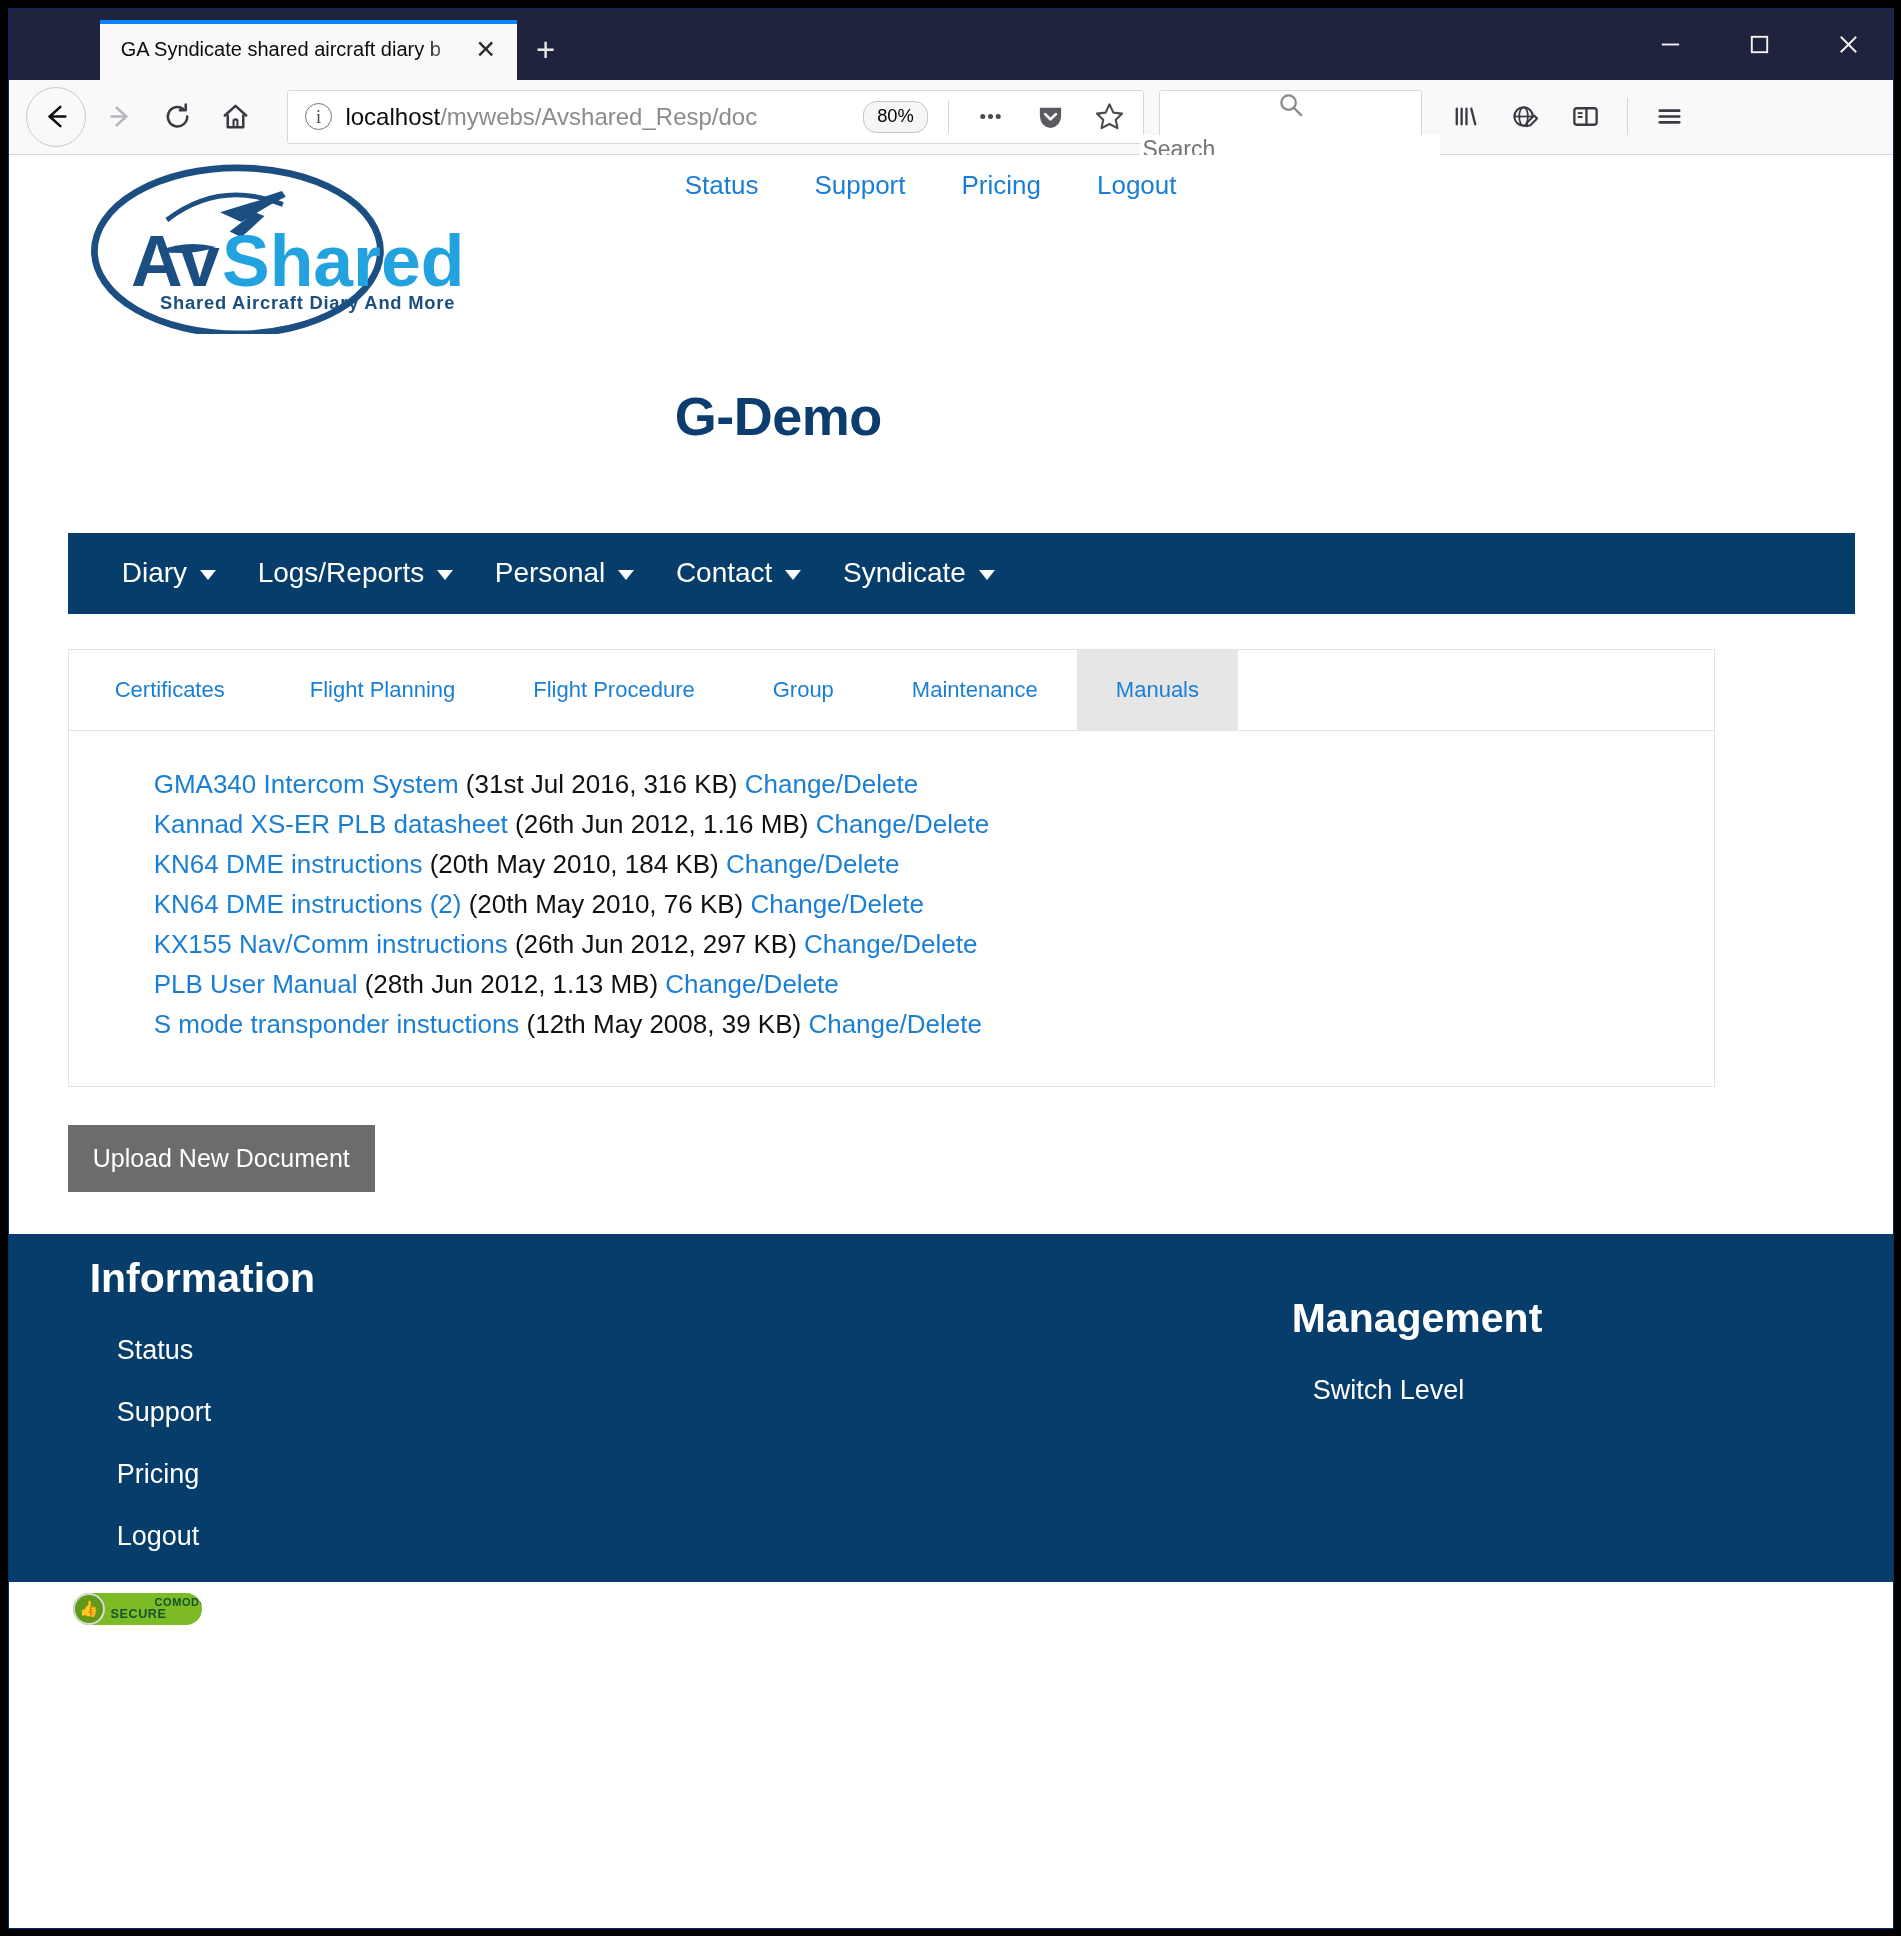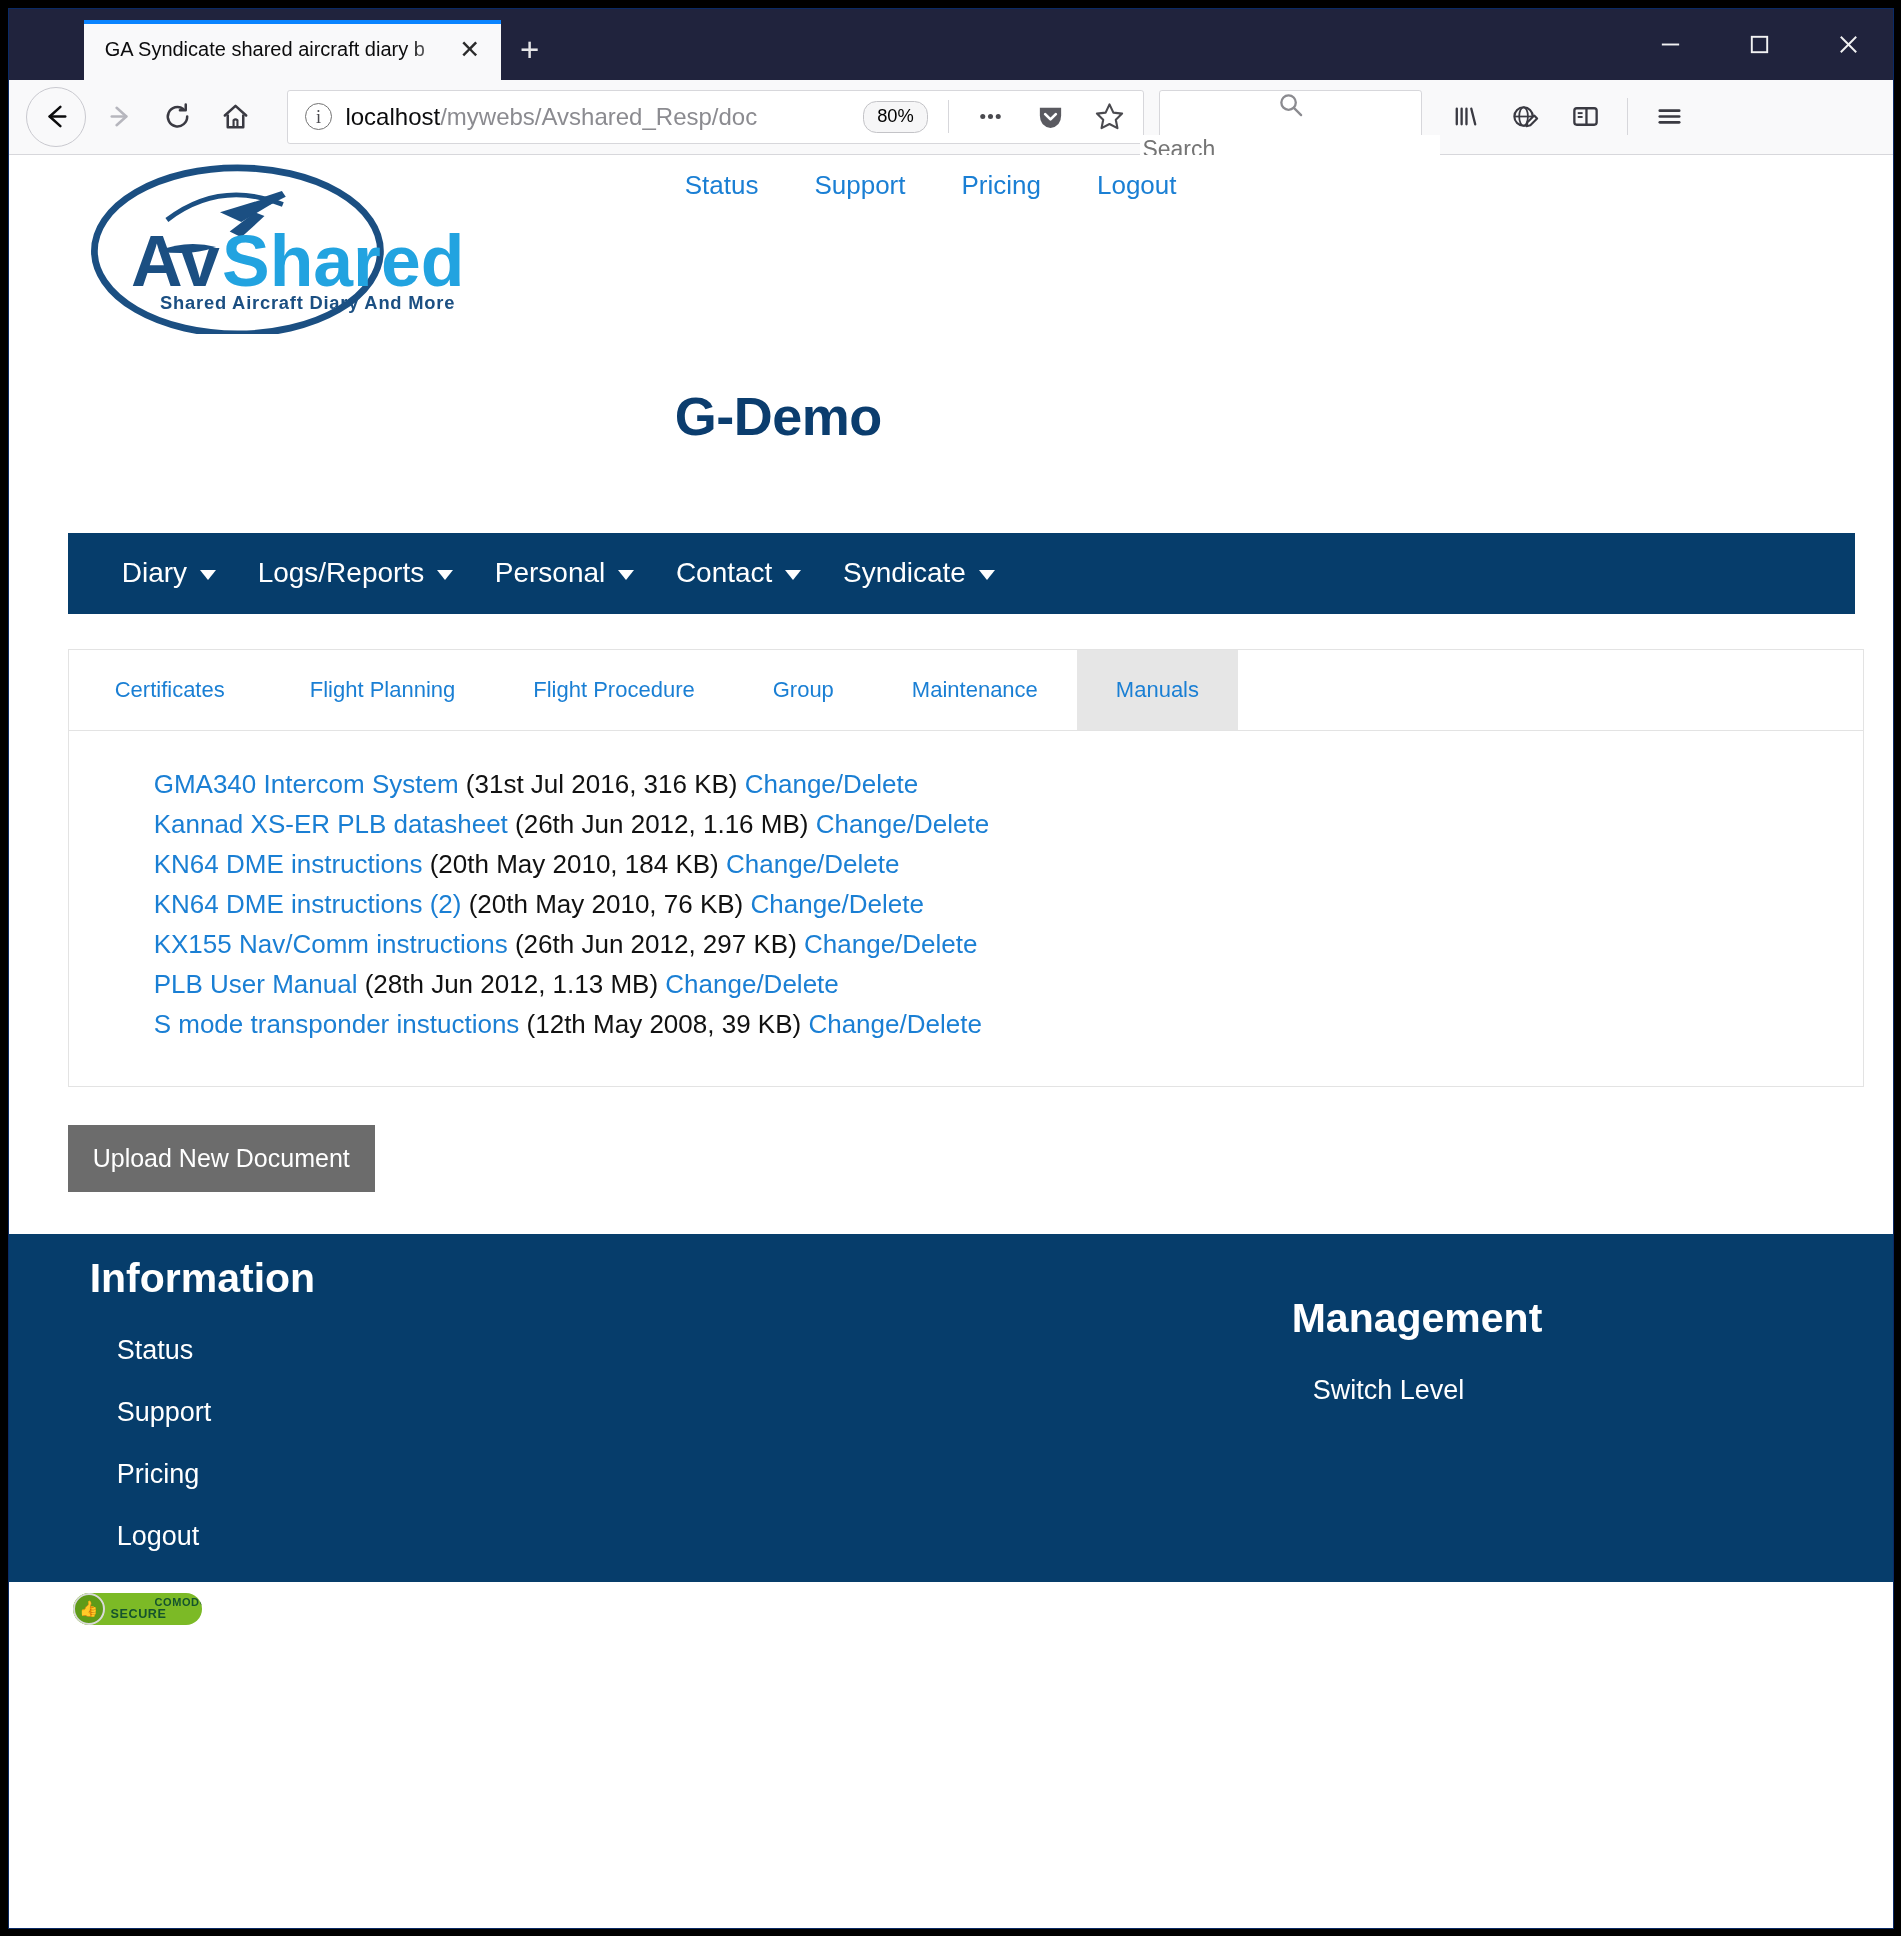--- a/index.html
+++ b/index.html
@@ -19,20 +19,21 @@
     border: 1.9px solid #0a2a66;
     overflow: hidden;
   }
 
   .titlebar {
     position: relative;
     height: 71px;
     background: #20233d;
     display: flex;
     align-items: flex-end;
+    padding-left: 16px;
   }
   .tabstrip { display: flex; align-items: flex-end; height: 100%; flex: 1; }
 
   .btab {
     position: relative;
     margin-left: 75px;
     height: 60px;
     min-width: 417px;
     background: #f9f9fa;
     display: flex;
@@ -226,21 +227,21 @@
     border-left: 8.7px solid transparent;
     border-right: 8.7px solid transparent;
     border-top: 10.6px solid #fff;
     margin-top: 3.9px;
   }
 
   
   .panel {
     position: absolute;
     left: 59px; top: 494px;
-    width: 1796px;
+    width: 1647px;
     background: #fff;
     border: 1px solid #e3e3e3;
   }
   .tabrow {
     display: flex;
     height: 81px;
     border-bottom: 1px solid #e3e3e3;
     align-items: stretch;
   }
   .ptab {

